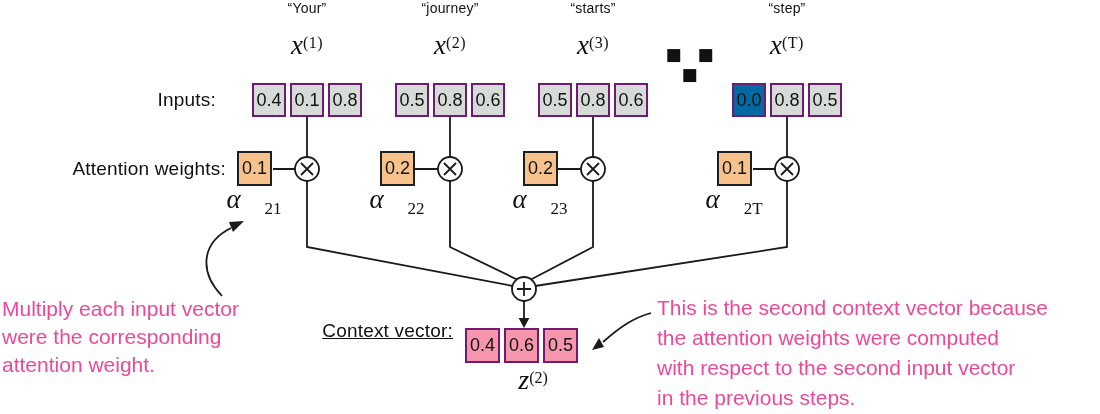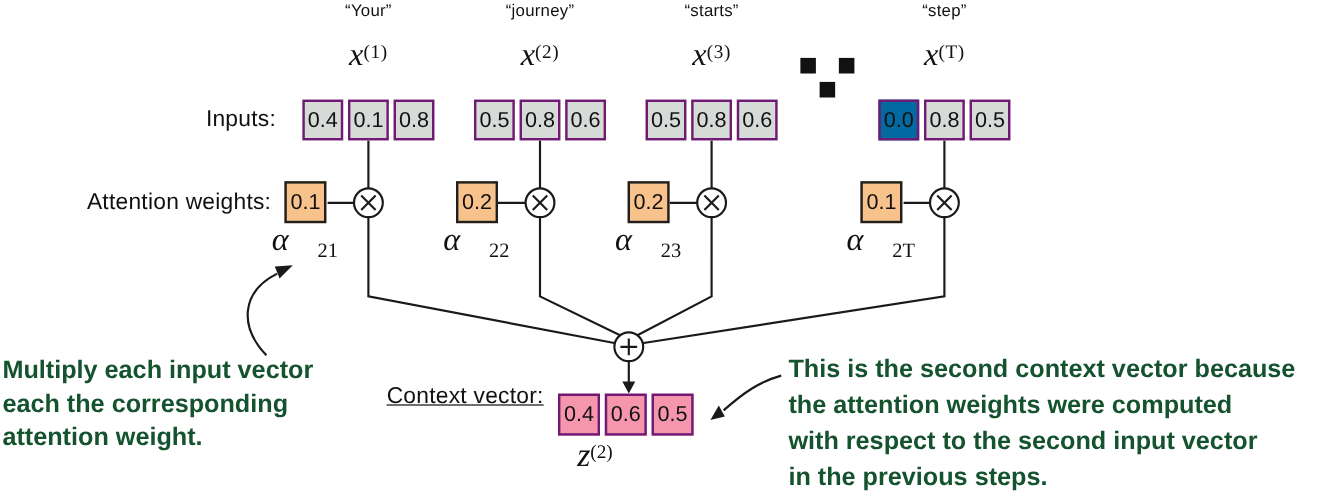--- a/index.html
+++ b/index.html
@@ -30,34 +30,34 @@
   .wbox {
     position:absolute; left:-15px; top:151px; width:35px; height:35px;
     box-sizing:border-box; border:2px solid #1f1f1f; background:#f8c28d;
     display:flex; align-items:center; justify-content:center; font-size:18px;
   }
   .alpha { position:absolute; left:-38px; top:184px; width:80px; text-align:center;
            font-family:"Liberation Serif", serif; font-style:italic; font-size:27px; }
   .alpha sub { font-style:normal; font-size:17px; vertical-align:-6px;margin-left:24px; }
 
   .side-label { position:absolute; text-align:right; font-size:19px; letter-spacing:0.2px; }
-  .lbl-inputs  { left:95px;  top:89px;  width:135px; }
+  .lbl-inputs  { left:81px;  top:89px;  width:135px; }
   .lbl-att     { left:0;     top:158px; width:226px; }
   .lbl-ctx     { left:295px; top:320px; width:158px;text-decoration:underline; }
 
   .ellipsis { position:absolute; left:664px; top:44px; width:56px; text-align:center;
               font-weight:bold; font-size:17px; letter-spacing:5px; font-family:"DejaVu Sans", sans-serif; }
 
   .ctxvec { position:absolute; left:465px; top:328px; display:flex; gap:4px; }
 
-  .zvar { position:absolute; left:481px; top:364px; width:70px; 
+  .zvar { position:absolute; left:498px; top:364px; width:70px; text-align:center;
           font-family:"Liberation Serif", serif; font-style:italic; font-size:28px; }
   .zvar sup { font-style:normal; font-size:16px; vertical-align:6px; }
 
-  .ann { position:absolute; font-weight:bold; color:#14532d; }
+  .ann { position:absolute; font-weight:normal; color:#ec4899; }
   .ann-left  { left:2px;   top:295px; width:300px; font-size:21px; line-height:28px; }
   .ann-right { left:657px; top:293px; width:445px; font-size:21px; line-height:30px; }
 </style>
 </head>
 <body>
 
 <div class="canvas">
 
   <svg class="wires" viewBox="0 0 1100 414" xmlns="http://www.w3.org/2000/svg" fill="none" stroke="#1a1a1a" stroke-width="1.8">
 
@@ -162,21 +162,21 @@
 
   <div class="ctxvec">
     <div class="cell pink" style="background: rgb(245, 150, 173);">0.4</div>
     <div class="cell pink" style="background: rgb(245, 150, 173);">0.6</div>
     <div class="cell pink" style="background: rgb(245, 150, 173);">0.5</div>
   </div>
   <div class="zvar"><span>z</span><sup>(2)</sup></div>
 
   <div class="ann ann-left">
     <div>Multiply each input vector</div>
-    <div>each the corresponding</div>
+    <div>were the corresponding</div>
     <div>attention weight.</div>
   </div>
   <div class="ann ann-right">
     <div>This is the second context vector because</div>
     <div>the attention weights were computed</div>
     <div>with respect to the second input vector</div>
     <div>in the previous steps.</div>
   </div>
 
 </div>

